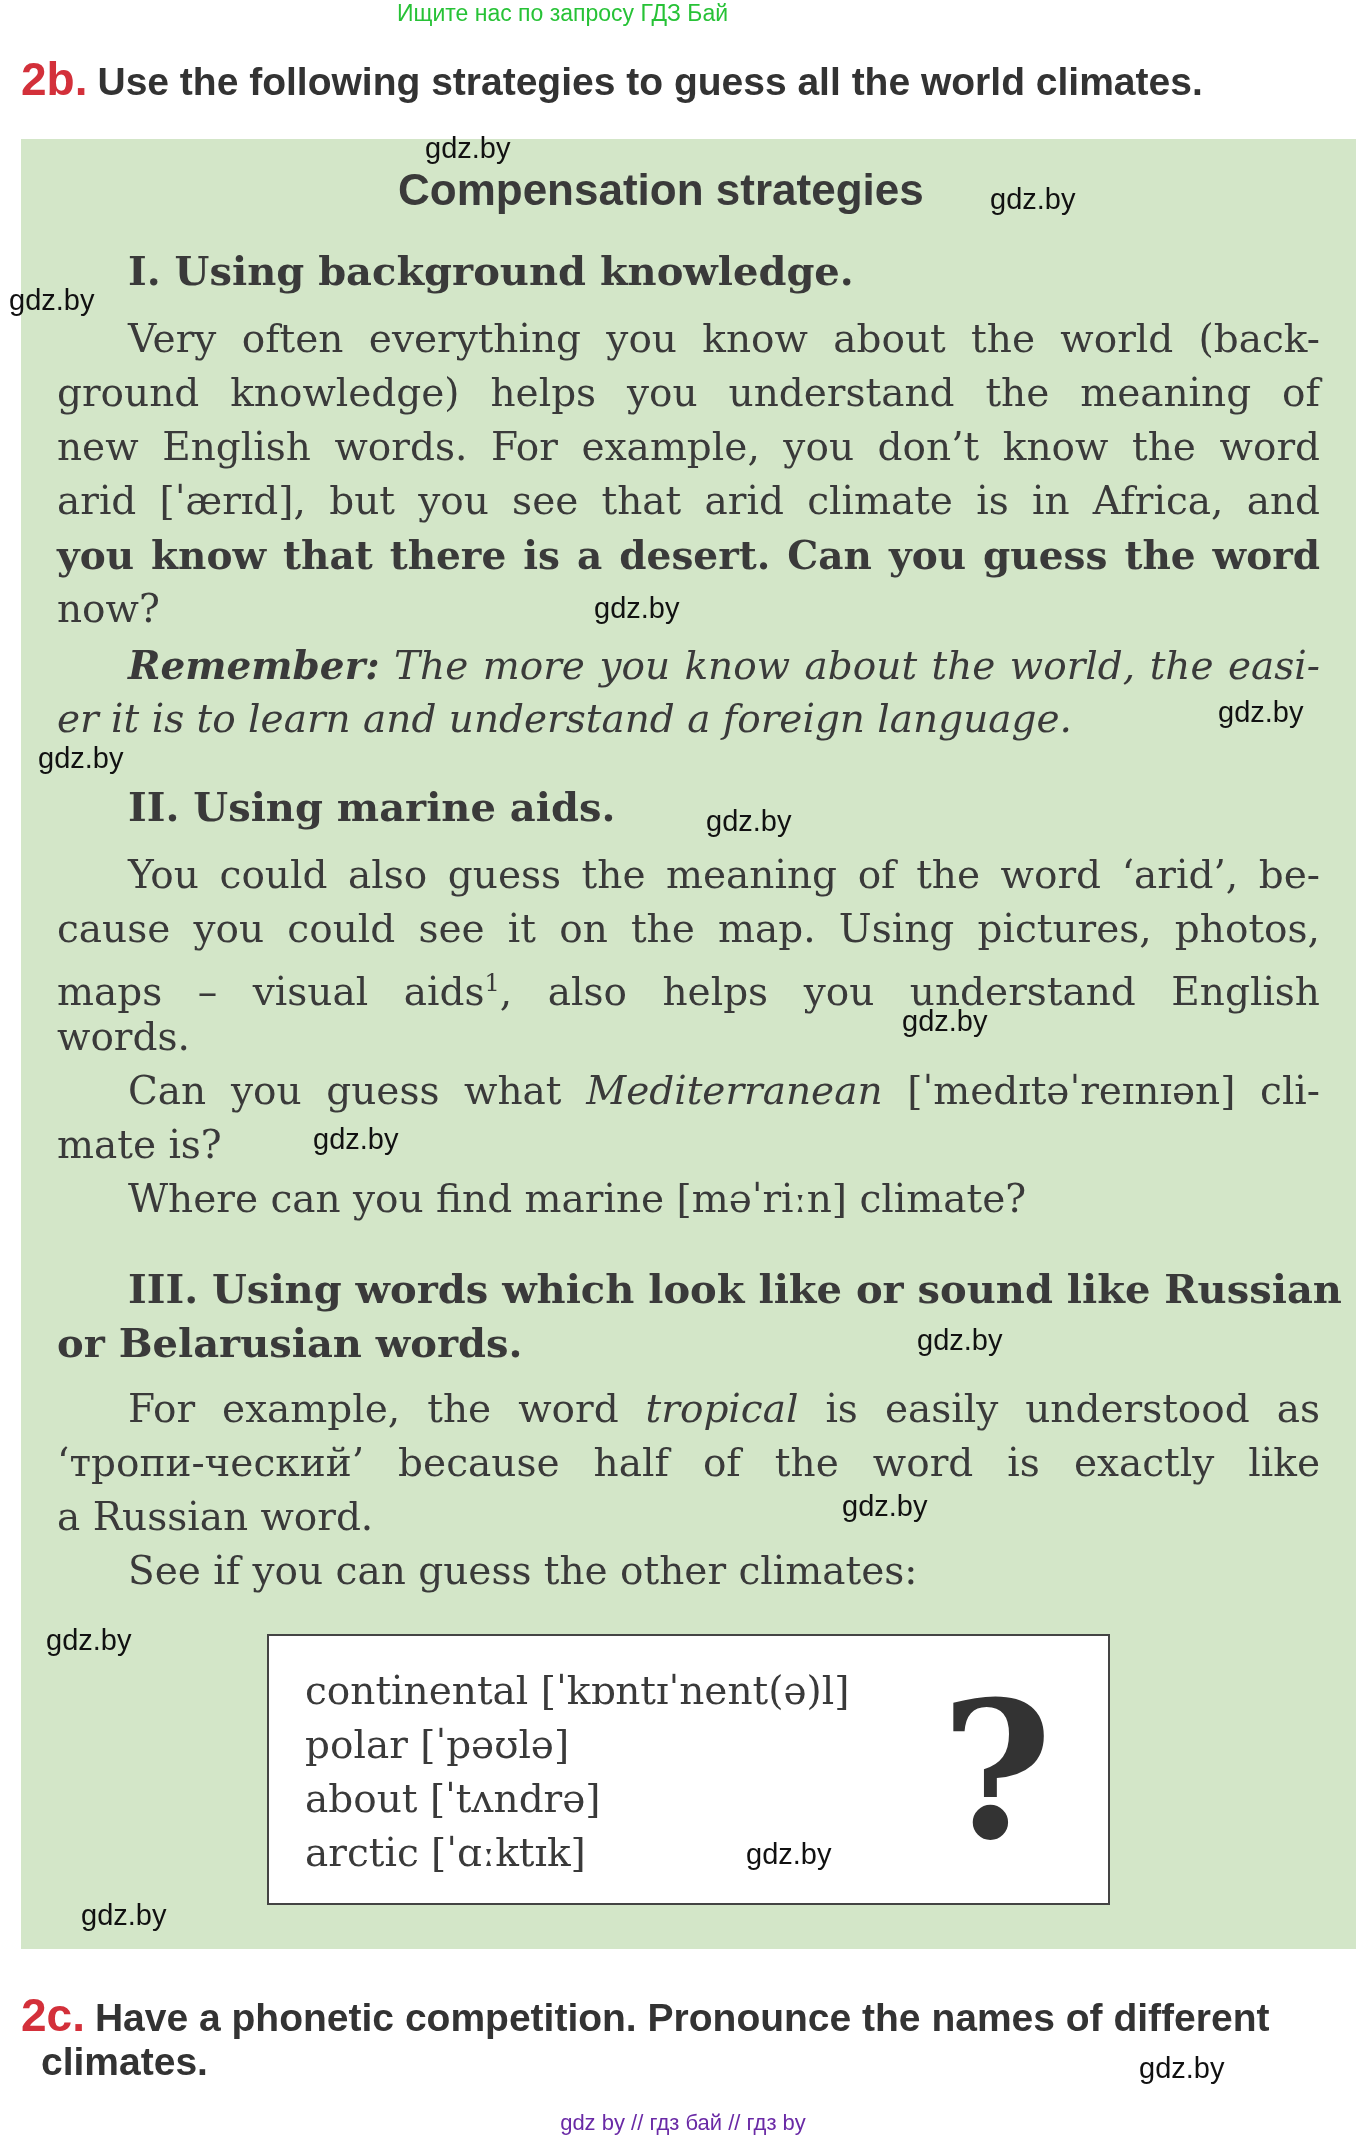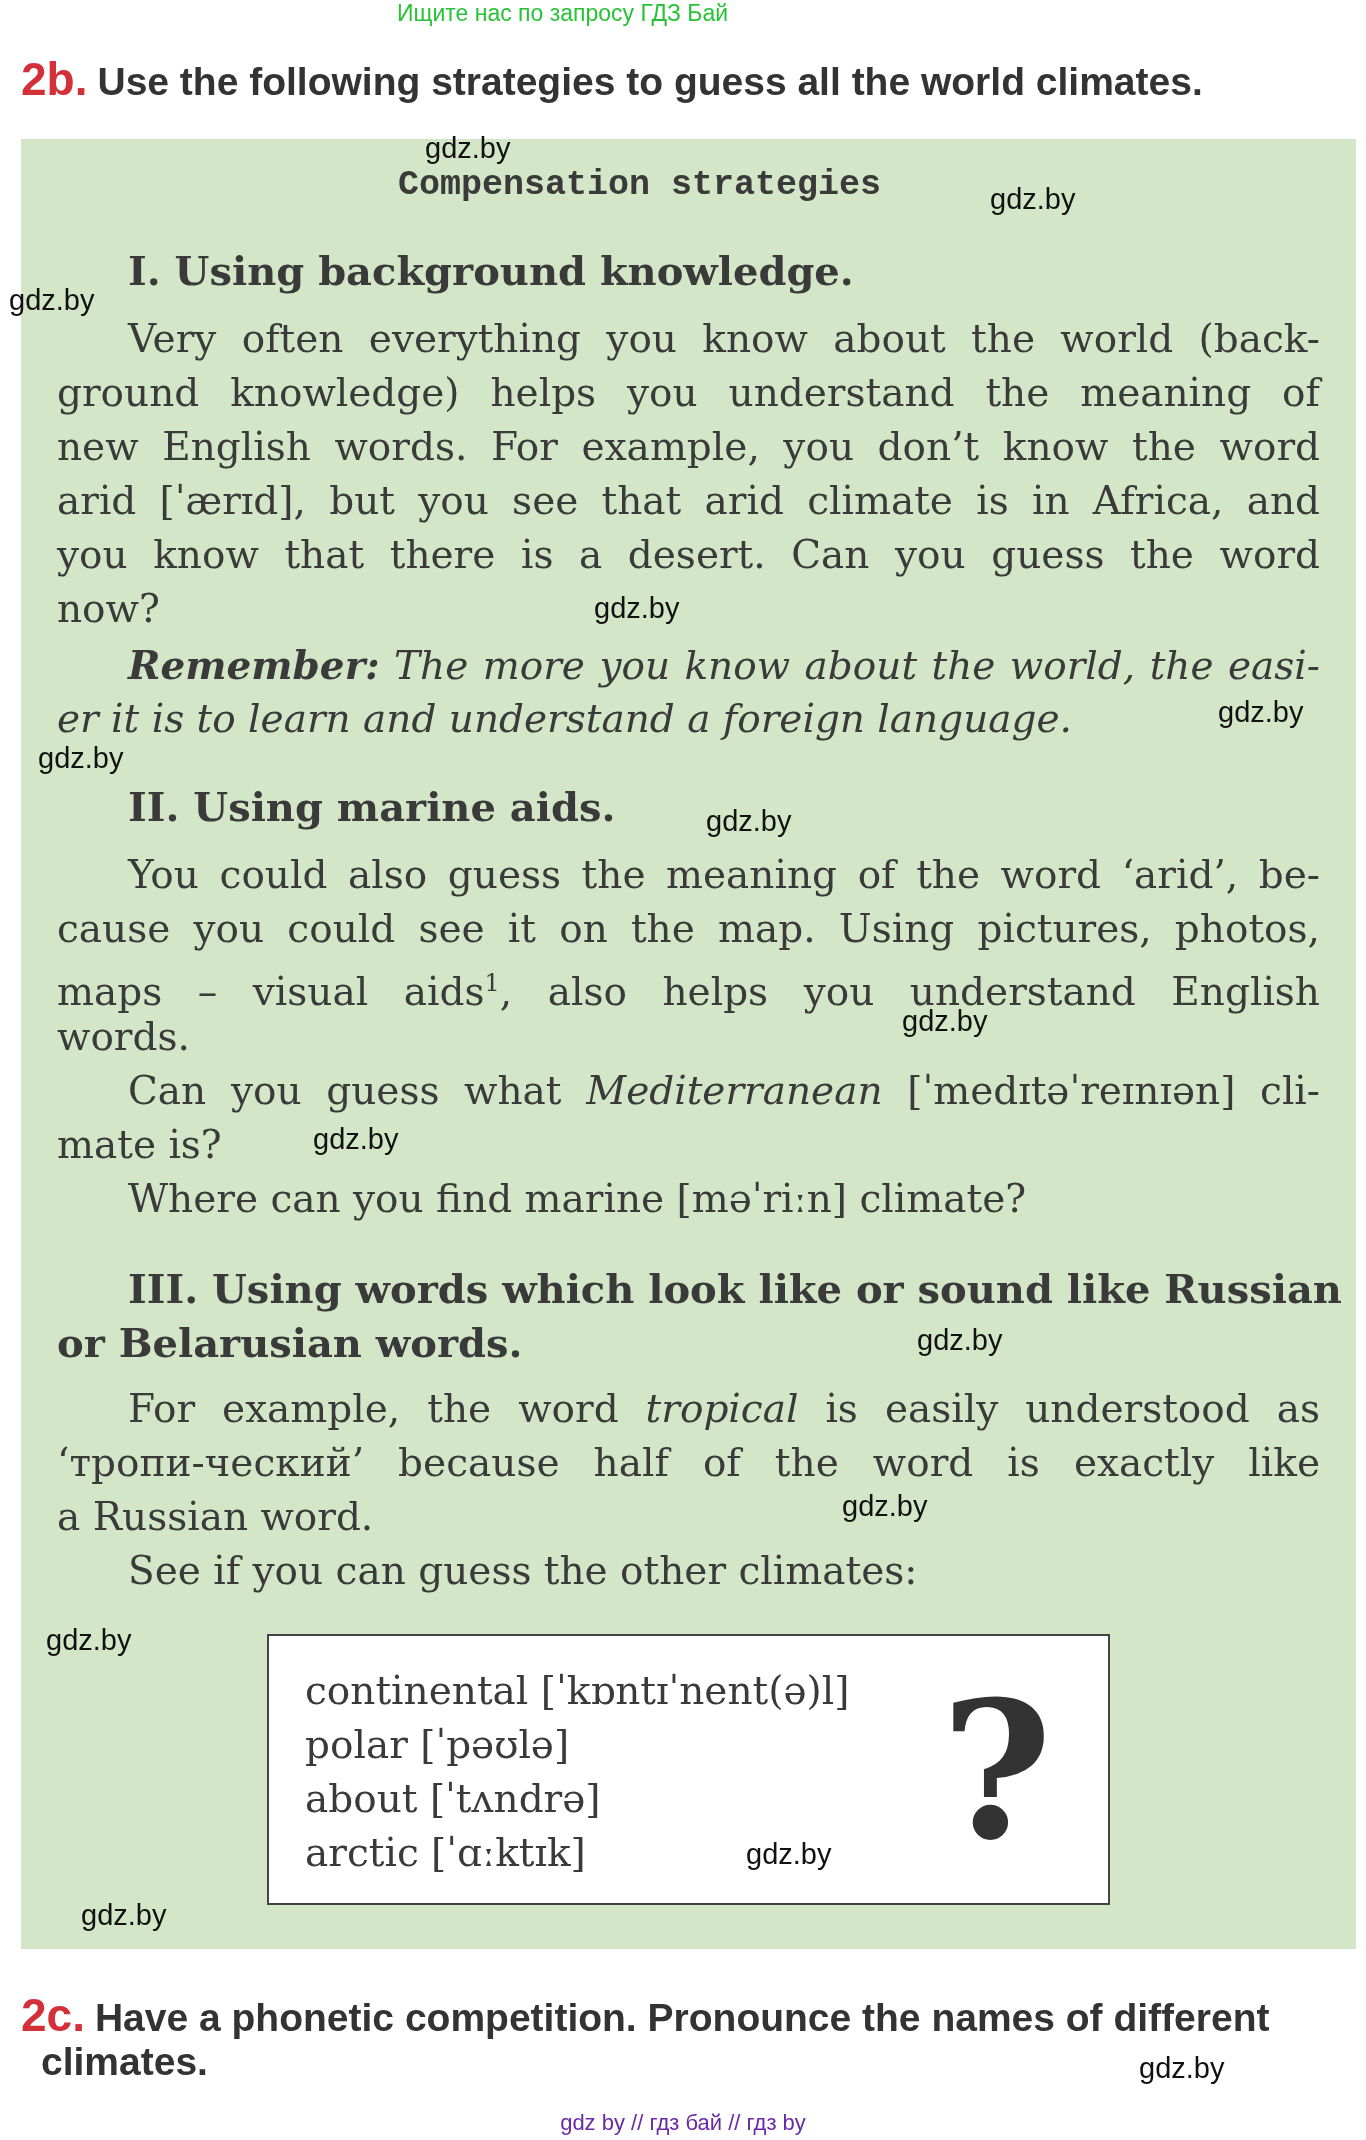--- a/index.html
+++ b/index.html
@@ -4,21 +4,21 @@
 <style>
   html, body { margin:0; padding:0; background:#ffffff; }
   body { width:1366px; height:2140px; position:relative; overflow:hidden; color:#3a3a3a; }
   .abs { position:absolute; white-space:nowrap; }
   .sans { font-family:"Liberation Sans", sans-serif; }
   .top-link { left:0; width:1125px; text-align:center; top:0; font-size:23px; color:#27c236; }
   .task { left:21px; font-size:39px; font-weight:bold; color:#333; }
   .task .num { color:#d3303a; font-size:46px; margin-right:10px; }
   .panel { position:absolute; left:21px; top:139px; width:1335px; height:1810px; background:#d3e6c8; }
   .wm { font-family:"Liberation Sans", sans-serif; font-size:29px; color:#111; position:absolute; white-space:nowrap; }
-  .title { font-family:Liberation Mono, monospace; font-weight:bold; font-size:35px; color:#3a3a3a;text-align:center; }
+  .title { font-family:Liberation Sans, sans-serif; font-weight:bold; font-size:44px; color:#3a3a3a;text-align:center; }
   .h { font-family:"DejaVu Serif", serif; font-weight:bold; font-size:40px; color:#3a3a3a; }
   .line { position:absolute; left:57px; width:1263px; font-family:"DejaVu Serif", serif; font-size:39px; color:#3a3a3a; white-space:nowrap; text-align:justify; text-align-last:justify; line-height:54px; height:54px; }
   .line.indent { left:128px; width:1192px; }
   .line.last { text-align-last:left; }
   .it { font-style:italic; }
   .bi { font-weight:bold; font-style:italic; }
   .box { position:absolute; left:267px; top:1634px; width:843px; height:271px; background:#fff; border:2px solid #444; box-sizing:border-box; }
   .box .item { position:absolute; left:36px; font-family:"DejaVu Serif", serif; font-size:39px; color:#3a3a3a; white-space:nowrap; }
   .box .q { position:absolute; left:672px; top:40px; font-family:"DejaVu Serif", serif; font-weight:bold; font-size:190px; color:#333; line-height:190px; }
   .footer { left:0; width:1366px; text-align:center; top:2110px; font-size:22px; color:#6a2aa6; }
@@ -35,21 +35,21 @@
 <div class="panel"></div>
 
 <div class="abs title" style="left:398px; top:165px;">Compensation strategies</div>
 
 <div class="abs h" style="left:128px; top:247px;">I. Using background knowledge.</div>
 
 <div class="line indent" style="top:312px;">Very often everything you know about the world (back-</div>
 <div class="line" style="top:366px;">ground knowledge) helps you understand the meaning of</div>
 <div class="line" style="top:420px;">new English words. For example, you don’t know the word</div>
 <div class="line" style="top:474px;">arid [ˈærɪd], but you see that arid climate is in Africa, and</div>
-<div class="line" style="top:528px;">you know that there is a desert. Can you guess the word</div>
+<div class="line" style="top:528px;font-weight:bold;">you know that there is a desert. Can you guess the word</div>
 <div class="line last" style="top:582px;">now?</div>
 
 <div class="line indent" style="top:638px;"><span class="bi">Remember:</span> <span class="it">The more you know about the world, the easi-</span></div>
 <div class="line last it" style="top:692px;">er it is to learn and understand a foreign language.</div>
 
 <div class="abs h" style="left:128px; top:783px;">II. Using marine aids.</div>
 
 <div class="line indent" style="top:848px;">You could also guess the meaning of the word ‘arid’, be-</div>
 <div class="line" style="top:902px;">cause you could see it on the map. Using pictures, photos,</div>
 <div class="line" style="top:956px;"><span>maps – visual aids</span><sup style="font-size:24px;">1</sup><span>, also helps you understand English</span></div>

